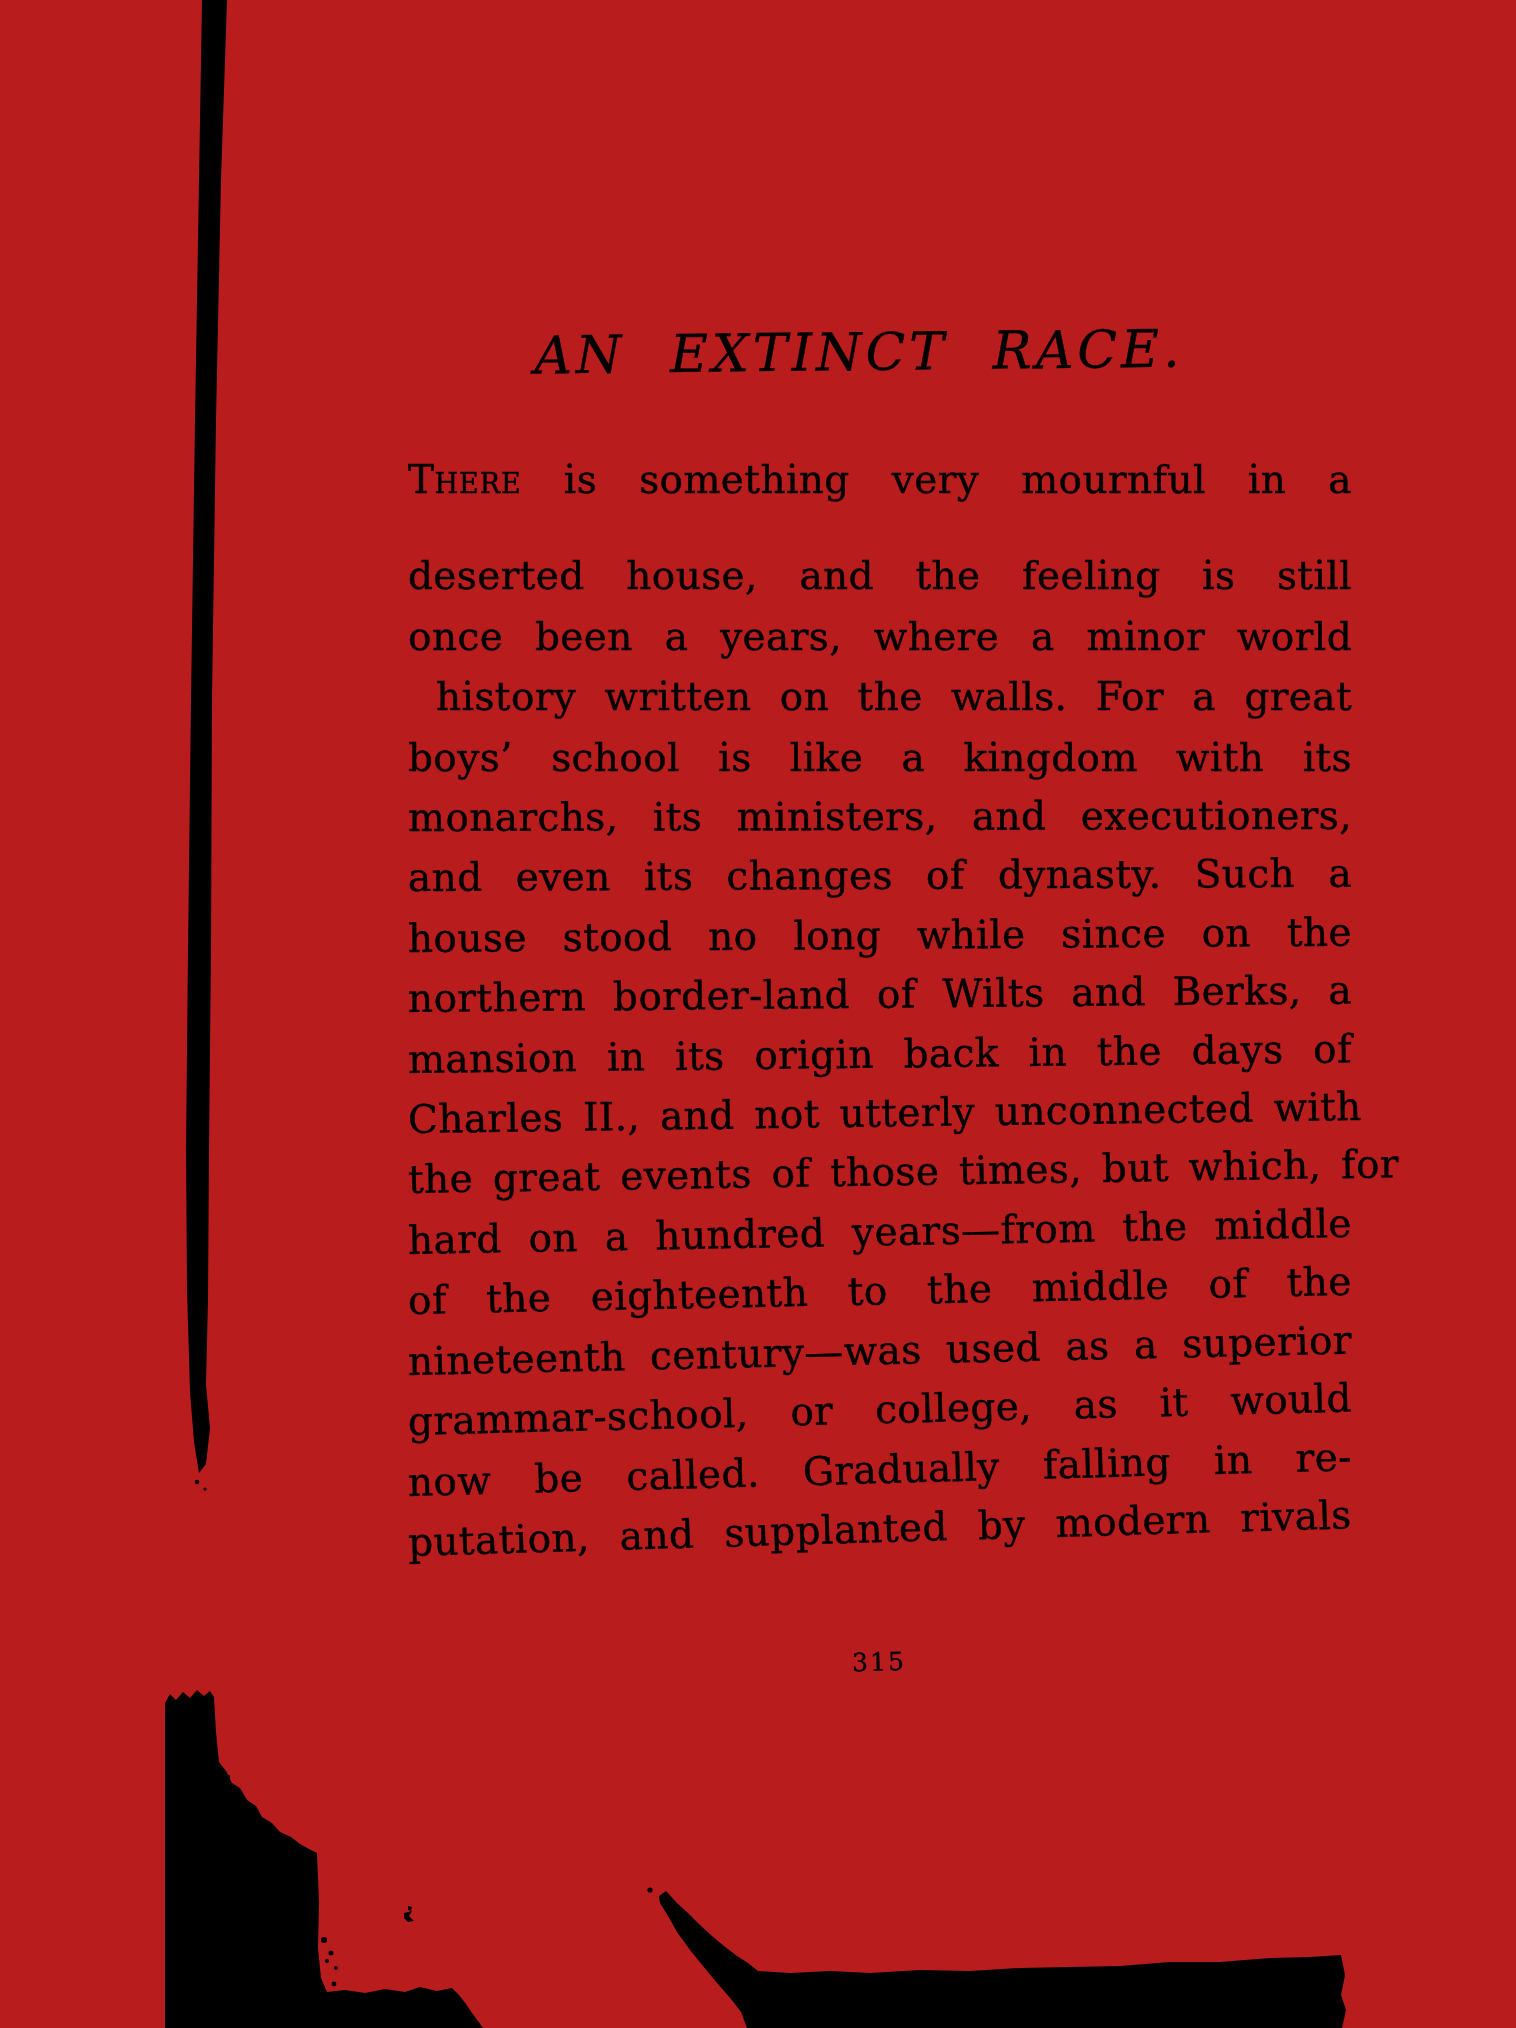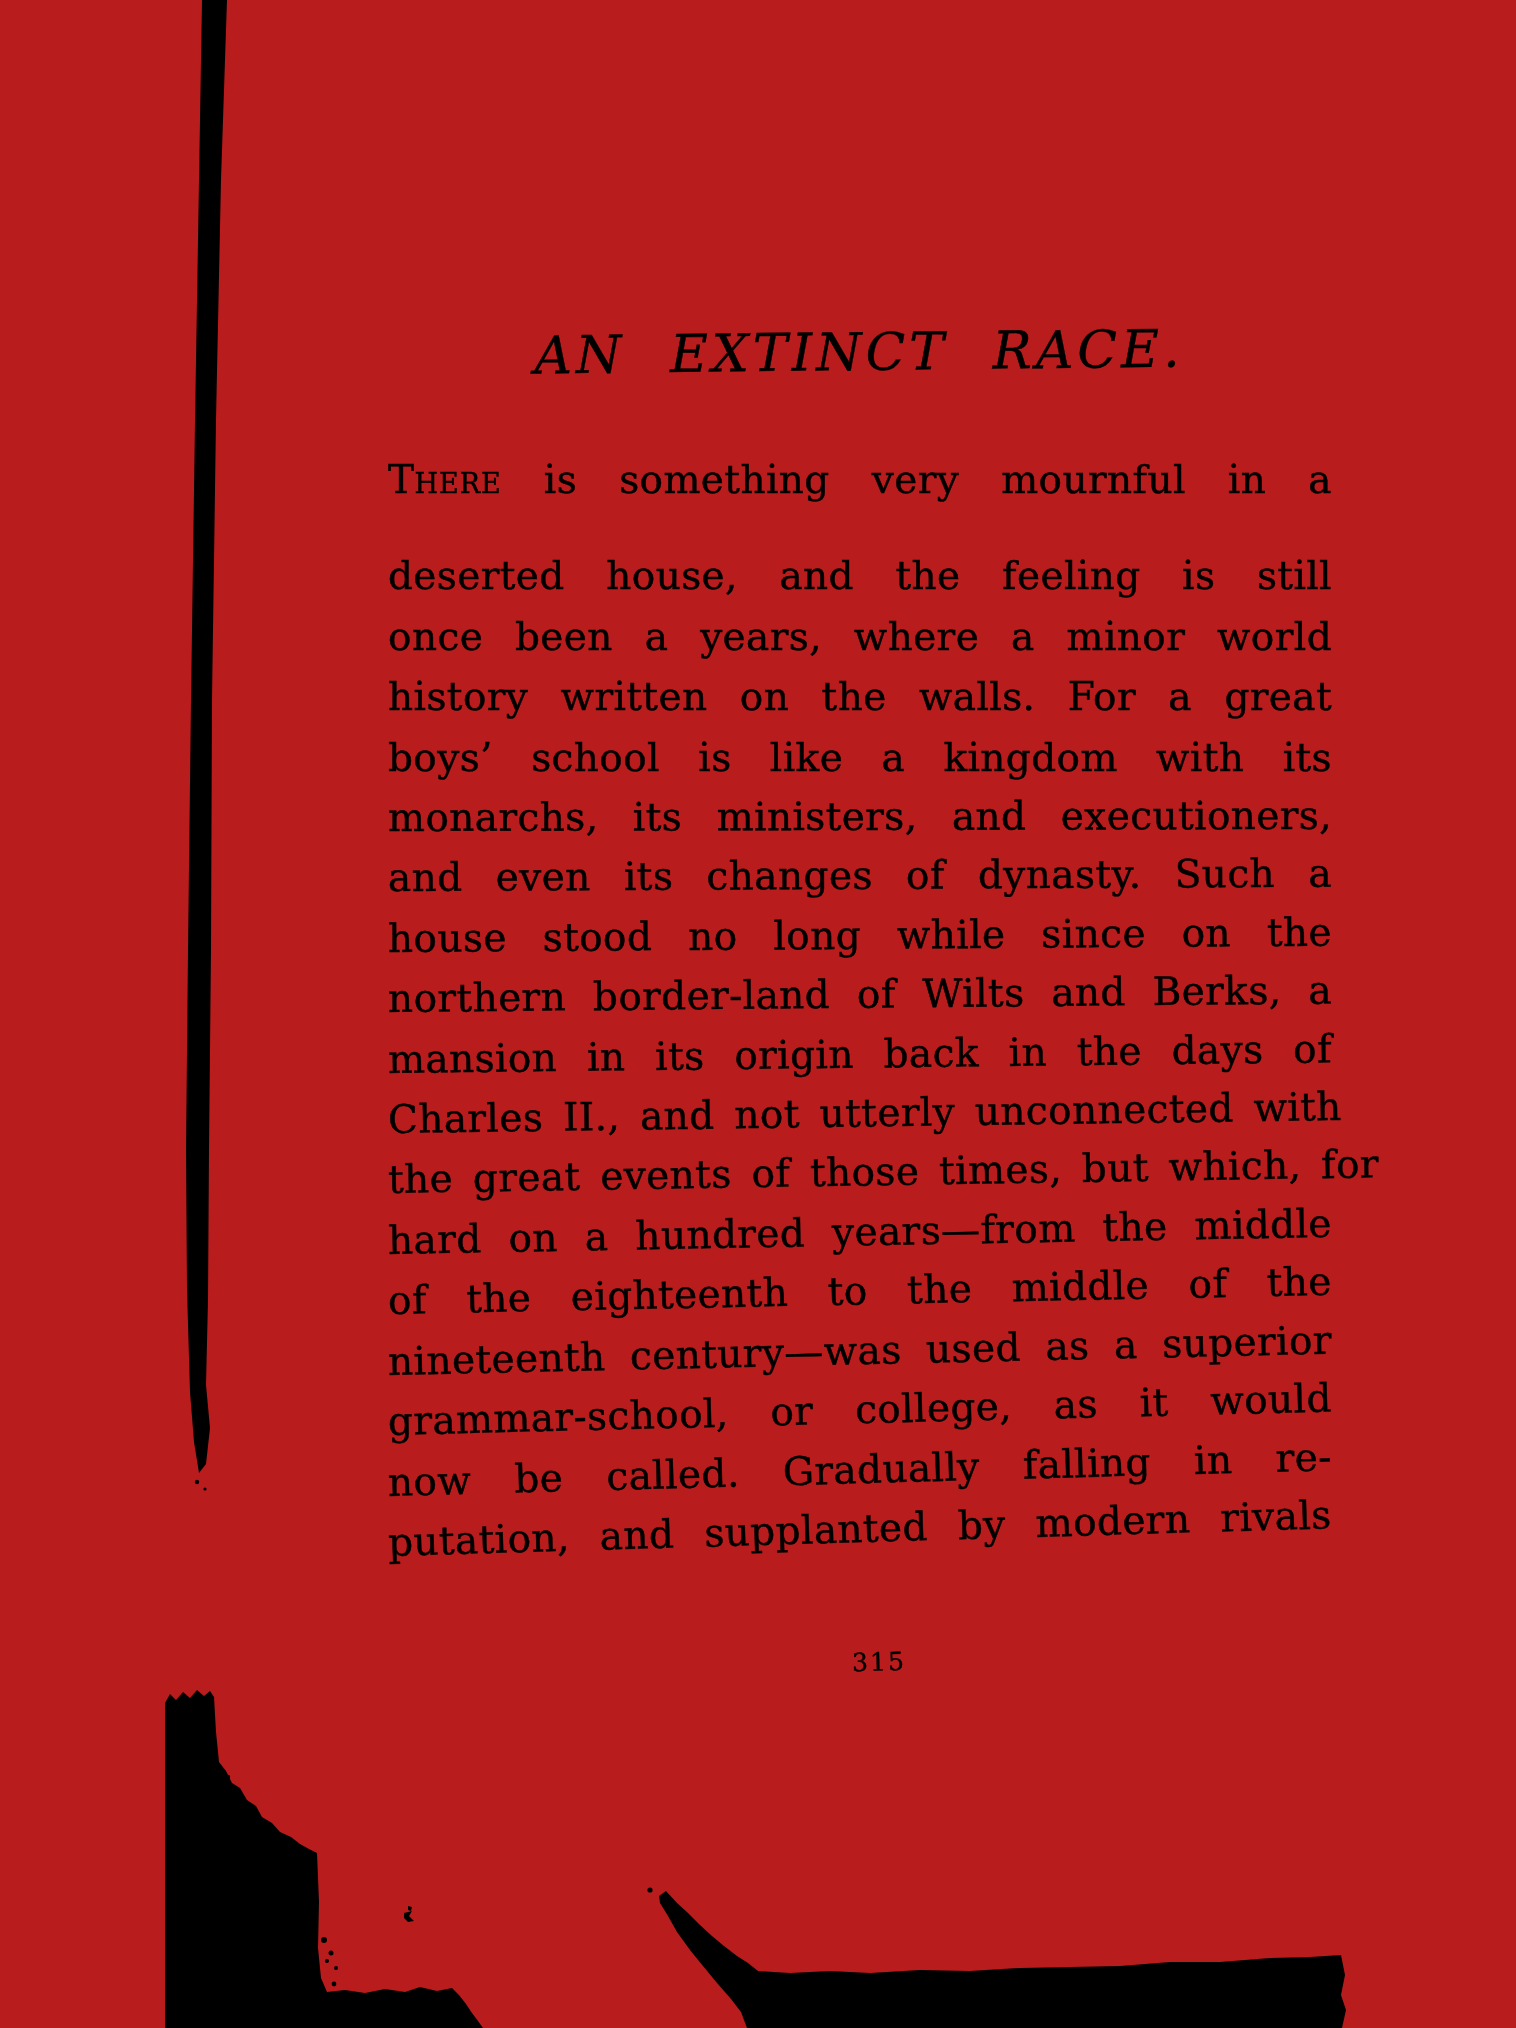--- a/index.html
+++ b/index.html
@@ -18,21 +18,21 @@
     font-style:italic;
     font-size:52px;
     letter-spacing:4px;
     word-spacing:24px;
     transform:rotate(-0.6deg);
     -webkit-text-stroke:0.4px #000;
     white-space:nowrap;
   }
   .body-text{
     position:absolute;
-    left:388px;top:450px;width:944px;
+    left:408px;top:450px;width:944px;
   }
   .line{
     line-height:60.4px;
     font-size:39px;
     letter-spacing:0.4px;
     word-spacing:7px;
     text-align:justify;
     text-align-last:justify;
     transform-origin:0 50%;
     -webkit-text-stroke:0.45px #000;
@@ -56,21 +56,21 @@
 
 <div class="page">
 
   <div class="title">AN EXTINCT RACE.</div>
 
   <div class="body-text">
 
   <div class="line" style="transform: rotate(0deg);">T<span class="sc">here</span> is something very mournful in a</div>
       <div class="line" style="transform: rotate(0deg); margin-top: 36px;">deserted house, and the feeling is still</div>
       <div class="line" style="transform: rotate(0deg);">once been a years, where a minor world</div>
-      <div class="line" style="transform: rotate(0deg);">history written on the walls.  For a great</div>
+      <div class="line" style="transform: rotate(0deg); margin-left: 28px;">history written on the walls.  For a great</div>
       <div class="line" style="transform: rotate(0deg);">boys’ school is like a kingdom with its</div>
       <div class="line" style="transform: rotate(-0.13deg);">monarchs, its ministers, and executioners,</div>
       <div class="line" style="transform: rotate(-0.26deg);">and even its changes of dynasty.  Such a</div>
       <div class="line" style="transform: rotate(-0.39deg);">house stood no long while since on the</div>
       <div class="line" style="transform: rotate(-0.52deg);">northern border-land of Wilts and Berks, a</div>
       <div class="line" style="transform: rotate(-0.65deg);">mansion in its origin back in the days of</div>
       <div class="line" style="transform: rotate(-0.78deg);">Charles II., and not utterly unconnected with</div>
       <div class="line" style="transform: rotate(-0.91deg);">the great events of those times, but which, for</div>
       <div class="line" style="transform: rotate(-1.04deg);">hard on a hundred years—from the middle</div>
       <div class="line" style="transform: rotate(-1.17deg);">of the eighteenth to the middle of the</div>

